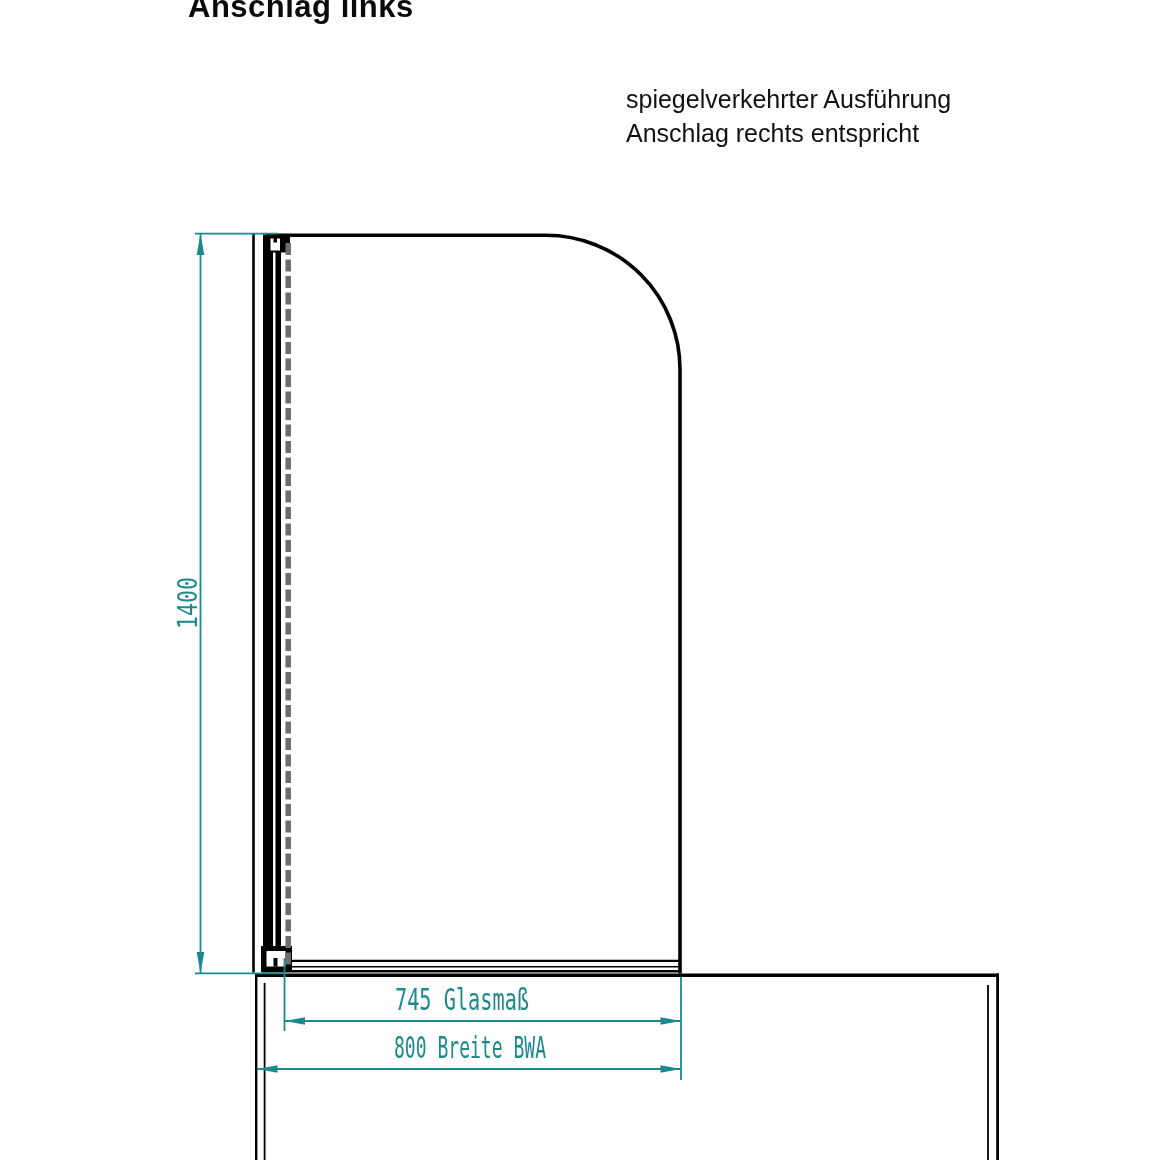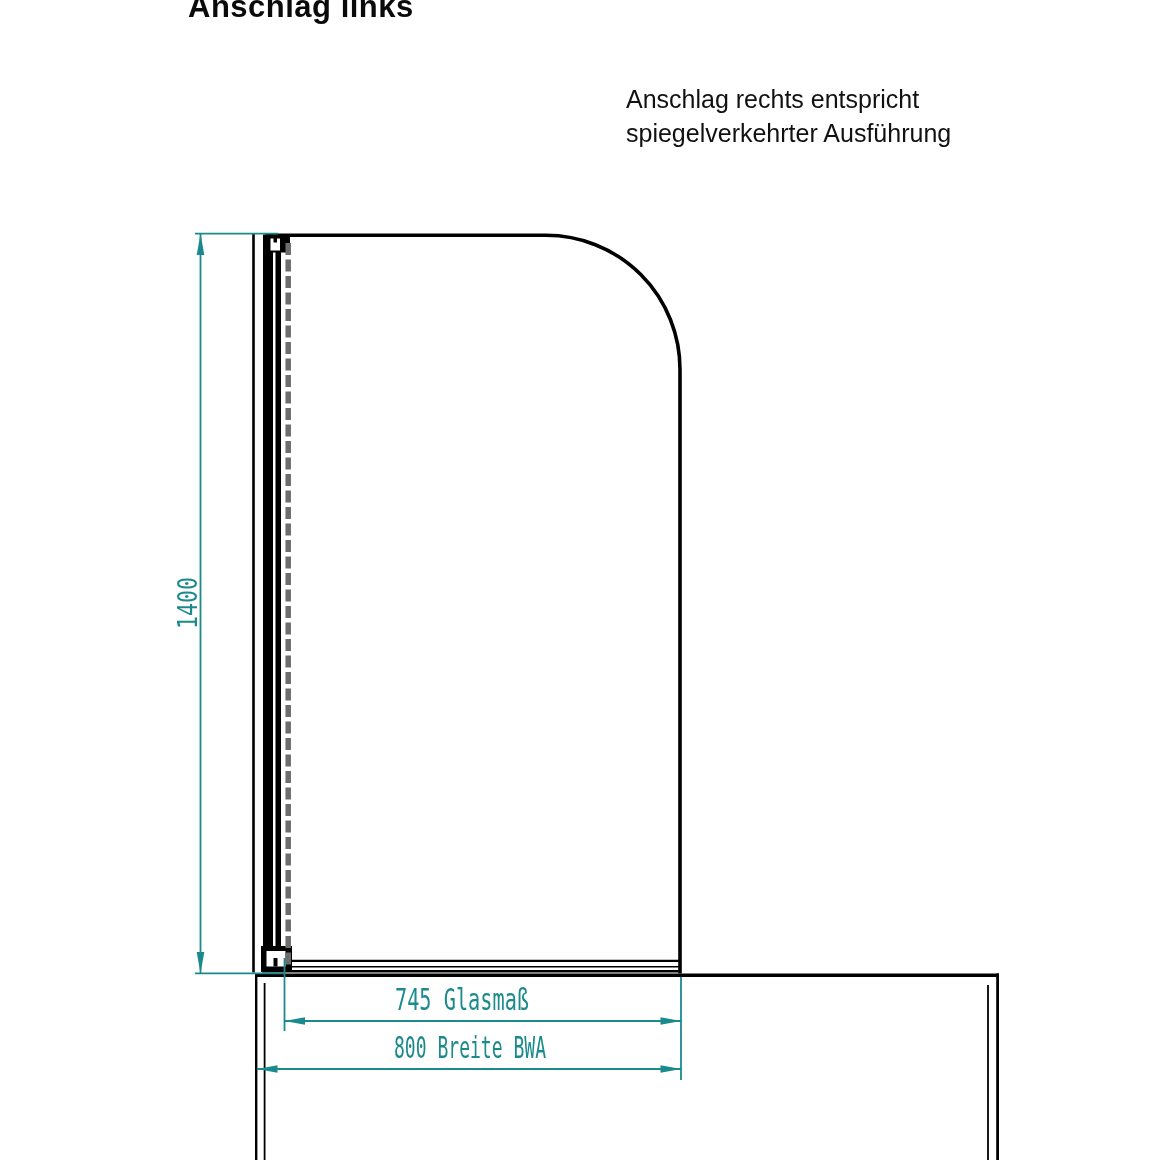--- a/index.html
+++ b/index.html
@@ -32,22 +32,22 @@
     font-family:"DejaVu Sans Mono", monospace;
     font-weight:400;
   }
 </style>
 </head>
 <body>
 
 <div class="title">Anschlag links</div>
 
 <div class="note">
+  <div>spiegelverkehrter Ausführung</div>
   <div>Anschlag rechts entspricht</div>
-  <div>spiegelverkehrter Ausführung</div>
 </div>
 
 <svg width="1160" height="1160" viewBox="0 0 1160 1160">
 
   <g fill="none" stroke="#000000">
 
     <g>
       <line x1="253.5" y1="234" x2="253.5" y2="972.5" stroke-width="2.6"></line>
       <rect x="263" y="234.5" width="10" height="737" fill="#000" stroke="none"></rect>
       <rect x="275.5" y="234.5" width="5.5" height="737" fill="#000" stroke="none"></rect>

